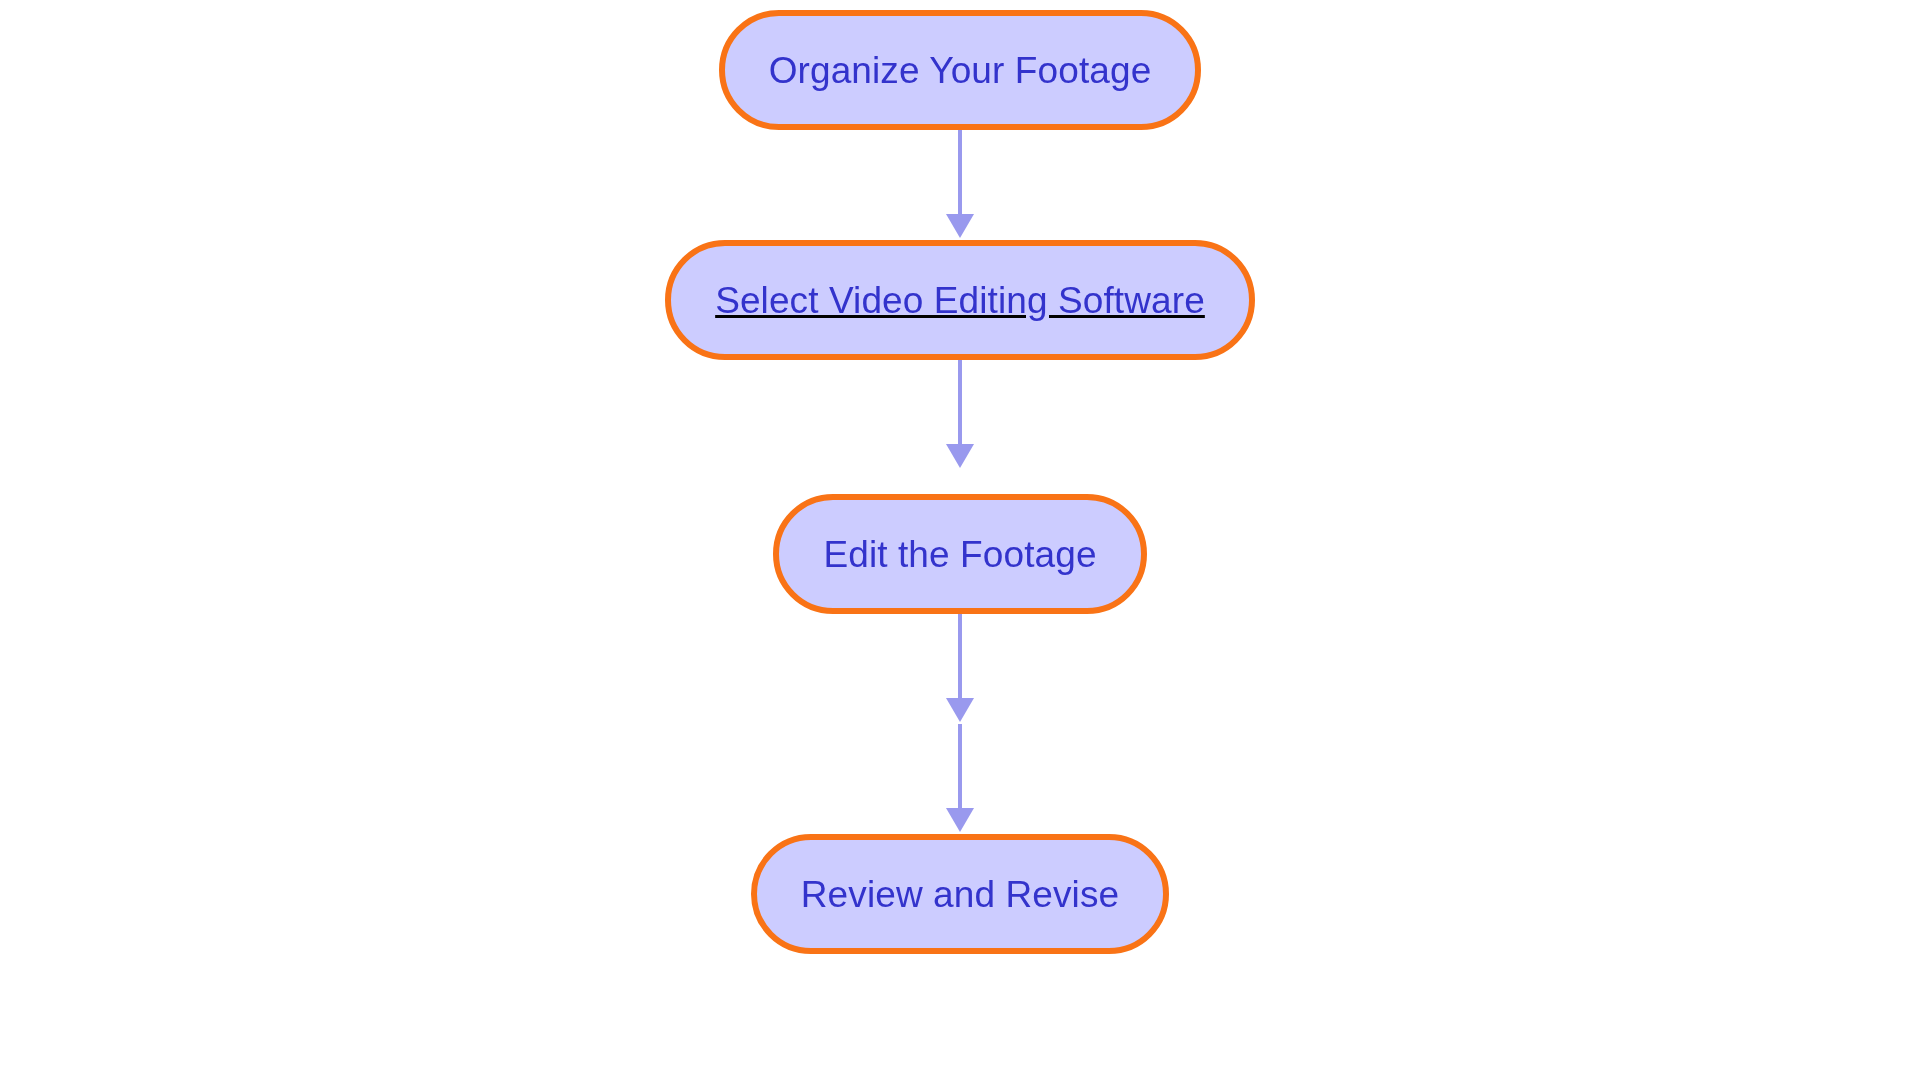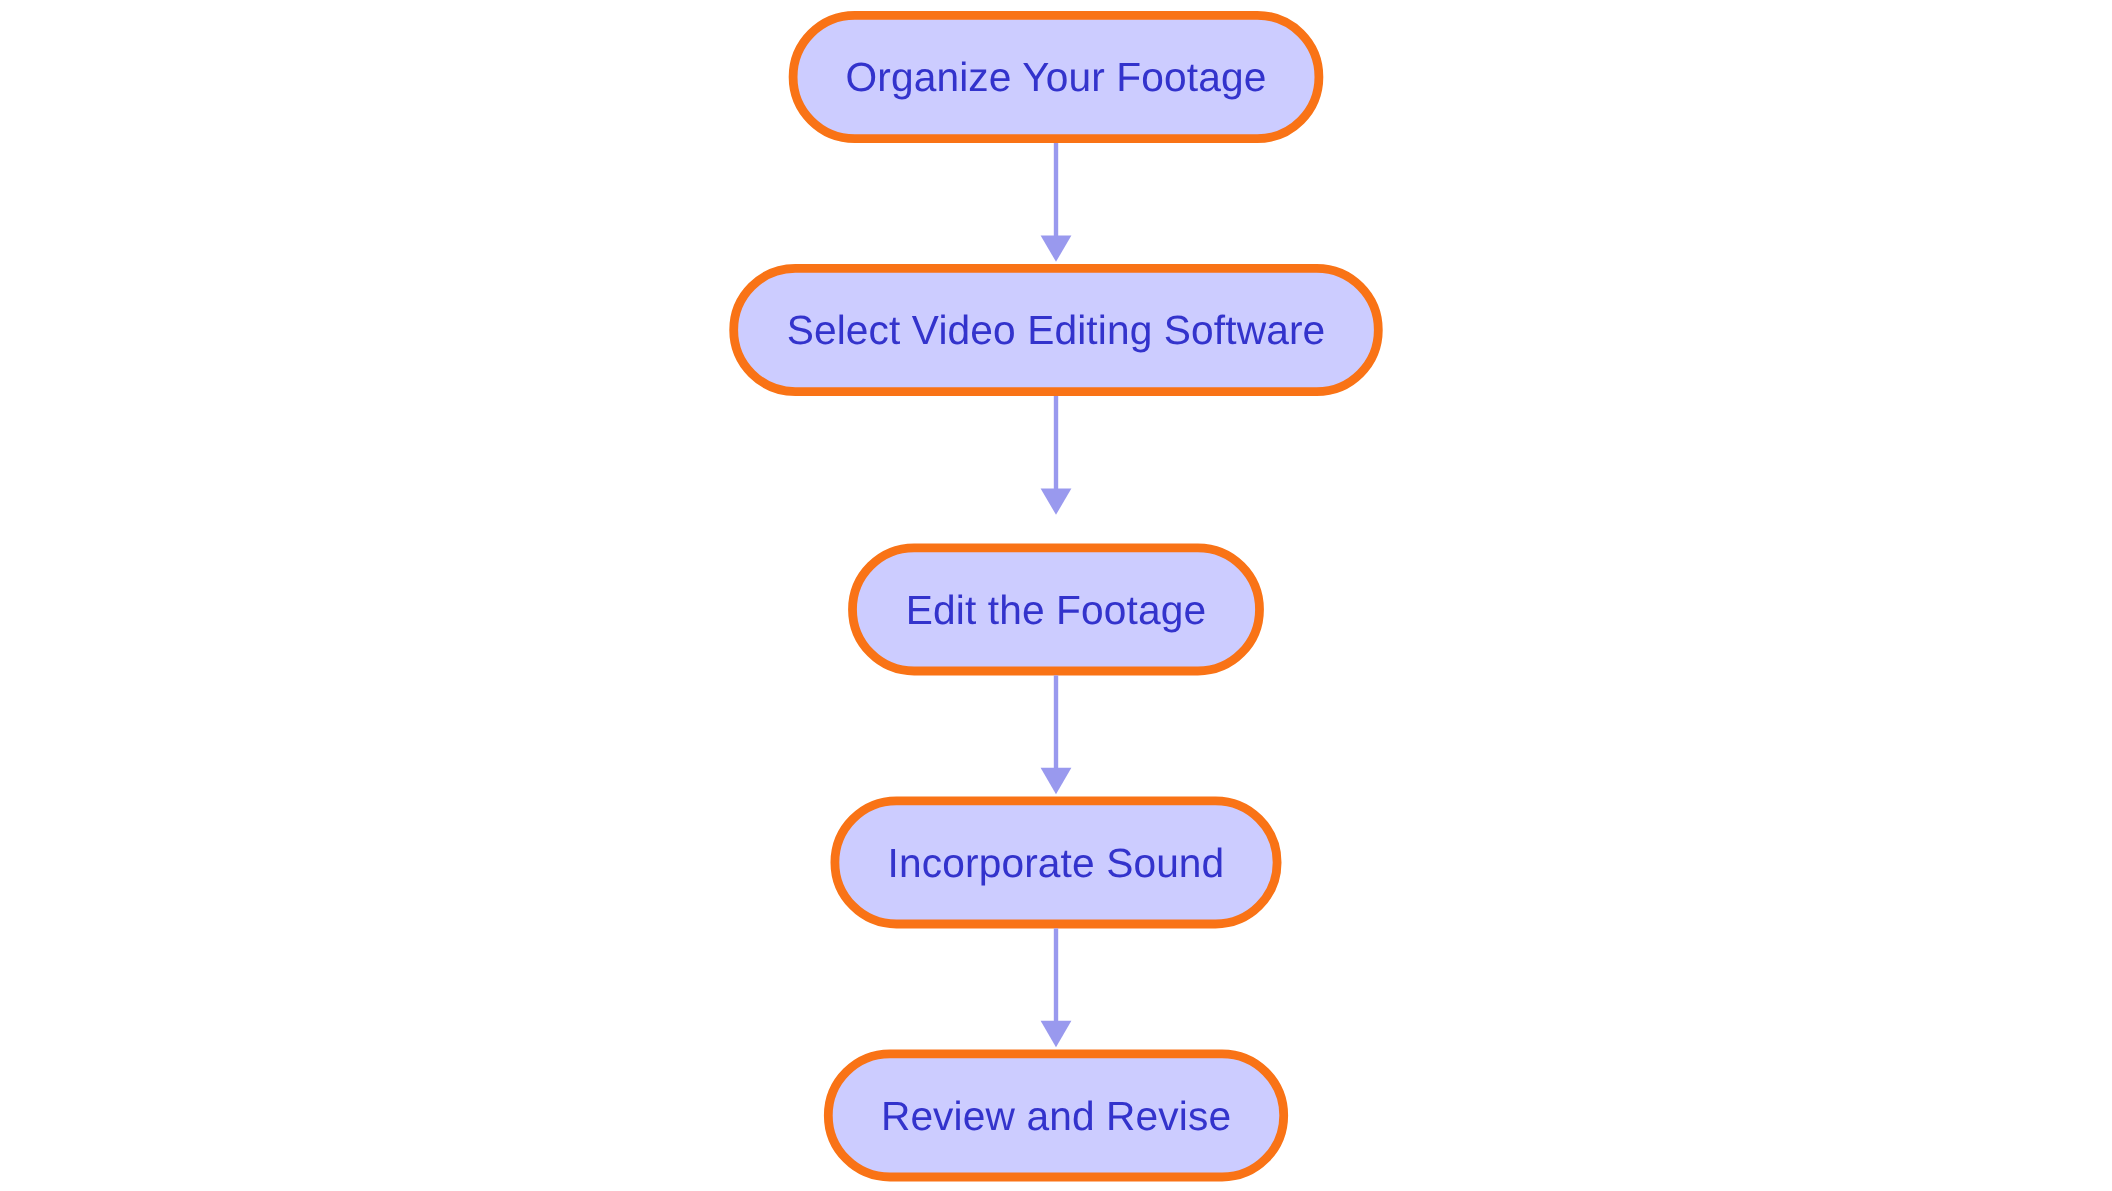--- a/index.html
+++ b/index.html
@@ -34,38 +34,38 @@
     justify-content: flex-start;
   }
 
   .node {
     box-sizing: border-box;
     height: 120px;
     display: flex;
     align-items: center;
     justify-content: center;
     background: #ccccff;
-    border: 8px solid #f97316;
+    border: 6px solid #f97316;
     border-radius: 60px;
     padding: 0 44px;
     white-space: nowrap;
   }
 
   .node-label {
     font-family: "Liberation Sans", sans-serif;
     font-size: 37px;
     font-weight: 400;
     color: #3333cc;
     letter-spacing: 0.1px;
     line-height: 1;
   }
 
   
   .node.n0 { min-width: 398px; }
-  .node.n1 { min-width: 503px; }
+  .node.n1 { min-width: 503px; text-decoration: underline; }
   .node.n2 { min-width: 324px; margin-top: 24px; }
   .node.n3 { min-width: 348px; }
   .node.n4 { min-width: 348px; justify-content: flex-end; }
 
   .connector {
     width: 60px;
     height: 110px;
     display: block;
   }
 
@@ -125,23 +125,20 @@
       <span class="node-label">Edit the Footage</span>
     </div>
 
     <div class="connector">
       <svg viewBox="0 0 60 110" xmlns="http://www.w3.org/2000/svg" aria-hidden="true">
         <line class="conn-line" x1="30" y1="0" x2="30" y2="86"></line>
         <polygon class="conn-head" points="16,84 44,84 30,108"></polygon>
       </svg>
     </div>
 
-    <div class="node n3">
-      <span class="node-label">Incorporate Sound</span>
-    </div>
 
     <div class="connector">
       <svg viewBox="0 0 60 110" xmlns="http://www.w3.org/2000/svg" aria-hidden="true">
         <line class="conn-line" x1="30" y1="0" x2="30" y2="86"></line>
         <polygon class="conn-head" points="16,84 44,84 30,108"></polygon>
       </svg>
     </div>
 
     <div class="node n4">
       <span class="node-label">Review and Revise</span>

